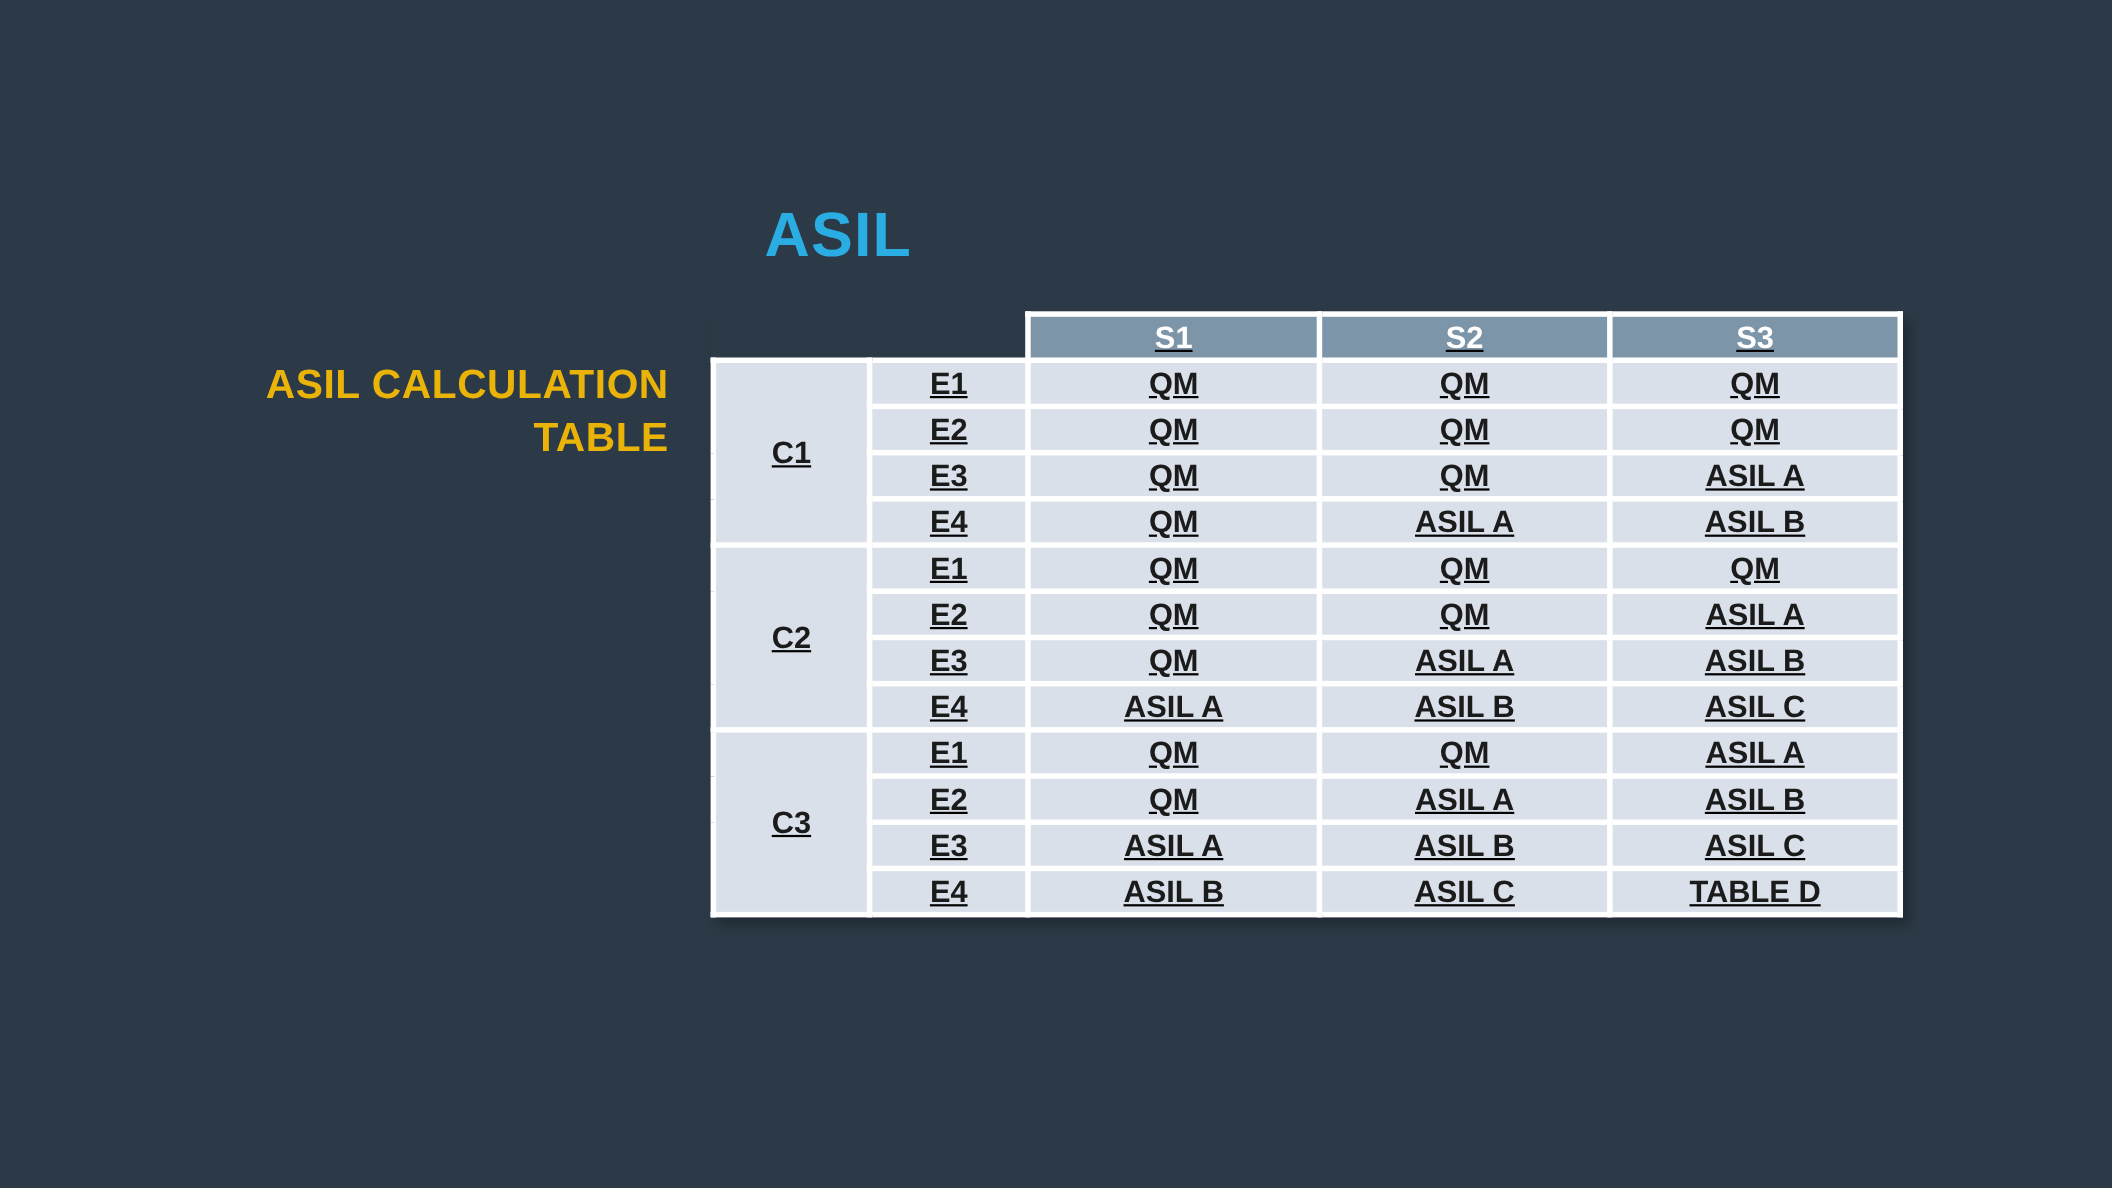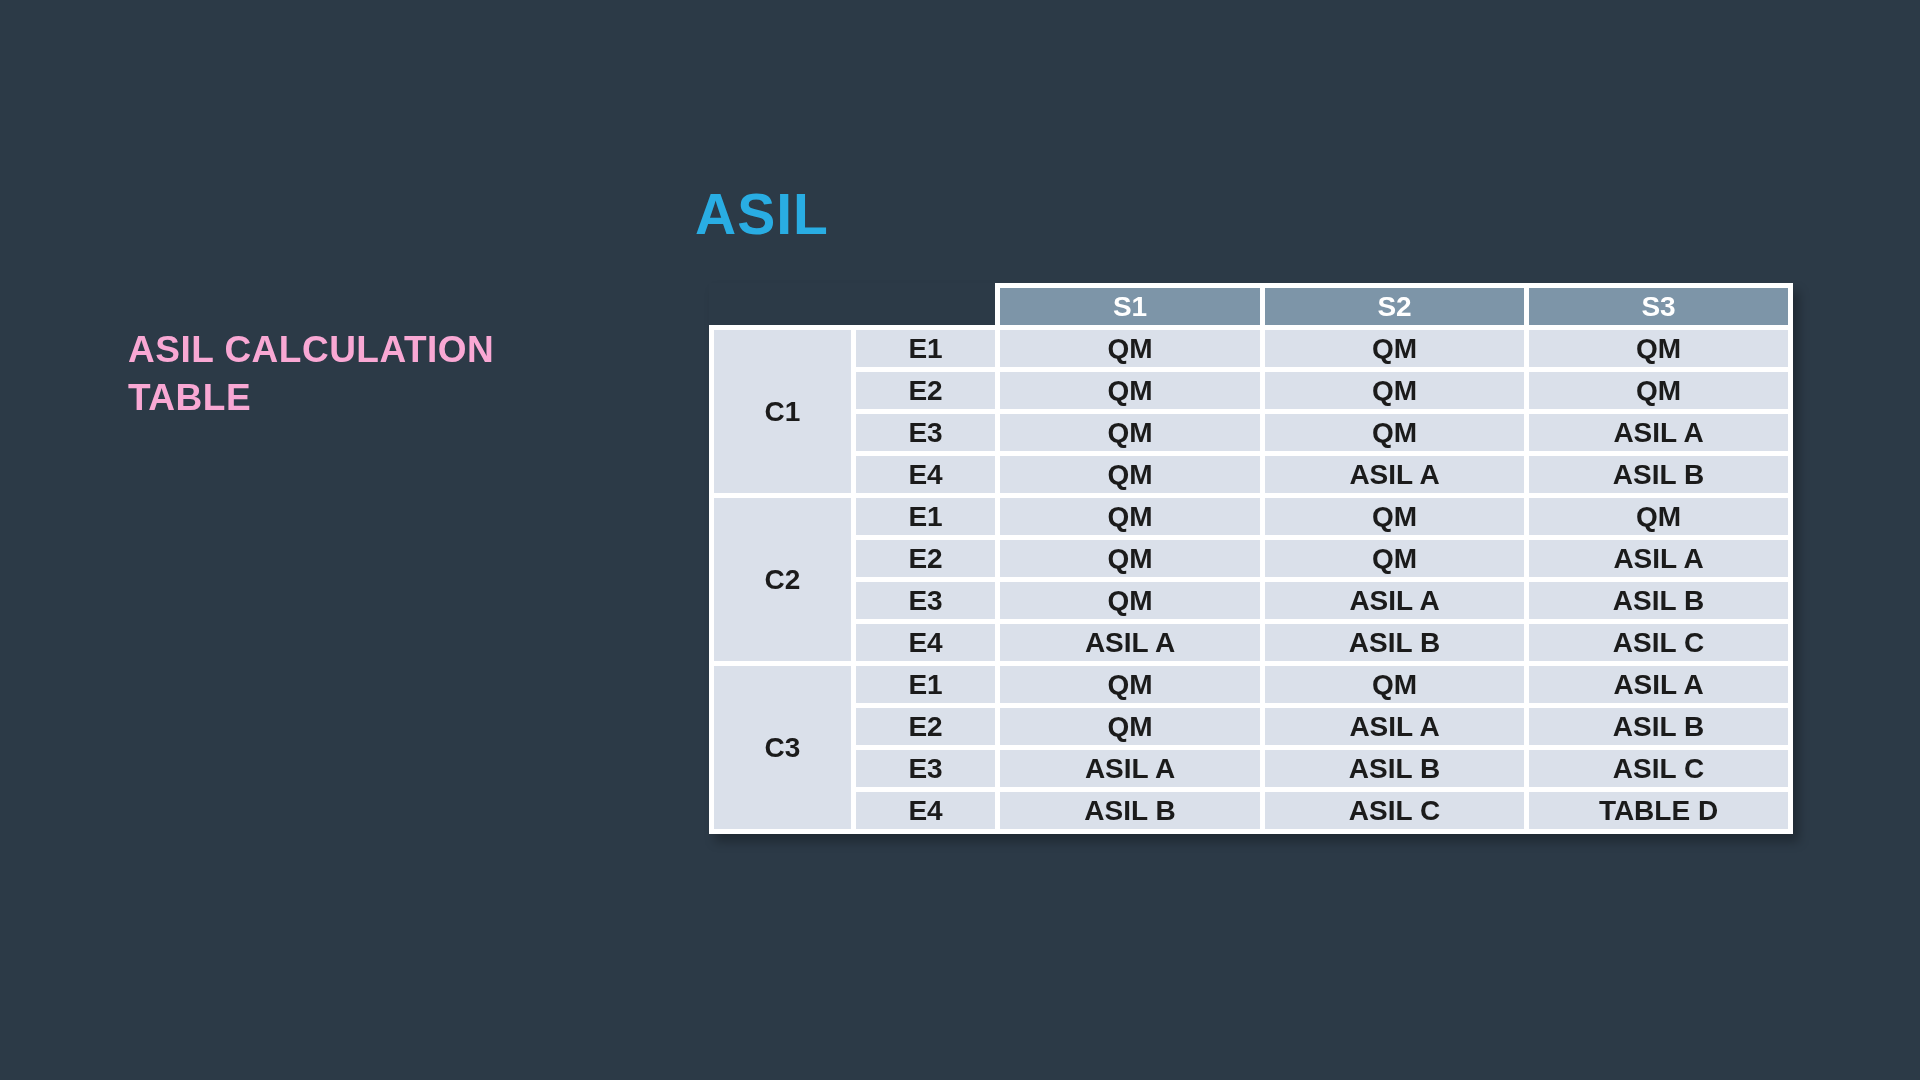--- a/index.html
+++ b/index.html
@@ -25,34 +25,35 @@
     font-size: 57px;
     font-weight: bold;
     line-height: 57px;
     letter-spacing: 1px;
   }
   .side-label {
     position: absolute;
     top: 326px;
     left: 128px;
     width: 480px;
-    text-align: left;
-    color: #f9a8d4;
+    text-align: right;
+    color: #eab308;
     font-size: 37px;
     font-weight: 600;
     line-height: 48px;
     letter-spacing: 0.5px;
   }
   table.asil {
     position: absolute;
-    left: 709px;
+    left: 646px;
     top: 283px;
     border-collapse: collapse;
     table-layout: fixed;
     box-shadow: 6px 8px 10px rgba(0, 0, 0, 0.28);
+    text-decoration: underline;
   }
   table.asil tr { height: 42px; }
   table.asil td, table.asil th {
     border: 5px solid var(--border, #ffffff);
     background: var(--cell-bg, #dae0ea);
     color: var(--cell-text, #1b1b1b);
     font-size: 28px;
     font-weight: 600;
     text-align: center;
     vertical-align: middle;

